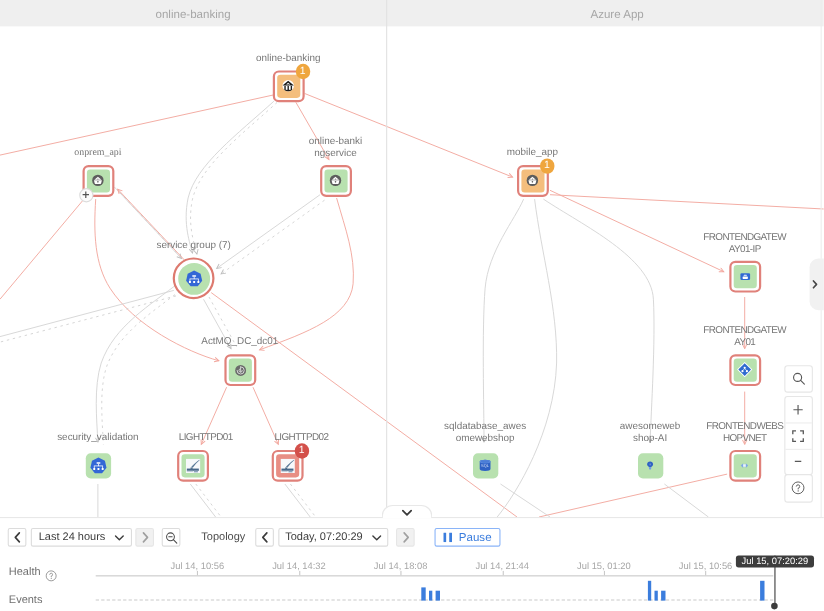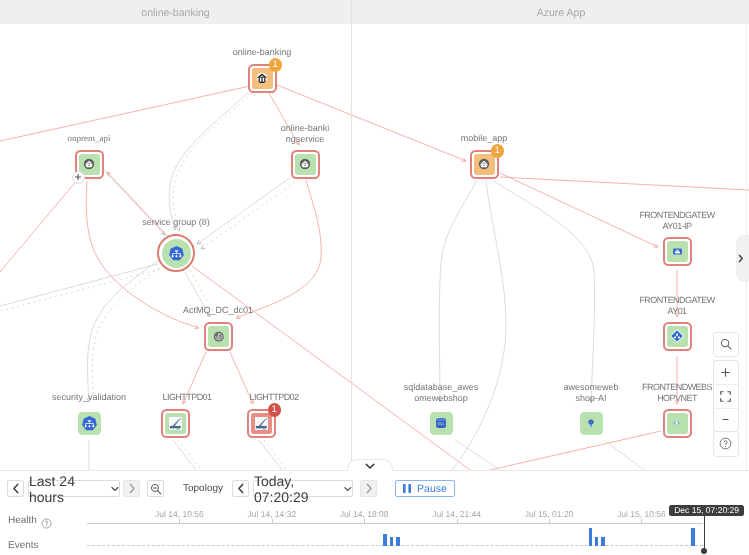--- a/index.html
+++ b/index.html
@@ -54,21 +54,21 @@
   
   #bottom{position:absolute;left:0;top:470px;width:749px;height:85px;background:#fff;
           border-top:1px solid #e8e8e8;}
   .collapse-tab{position:absolute;left:347px;top:-12px;width:46px;height:12px;background:#fff;
                 border:1px solid #e8e8e8;border-bottom:none;box-sizing:border-box;
                 border-top-left-radius:10px;border-top-right-radius:10px;
                 display:flex;align-items:center;justify-content:center;padding-top:2px;}
   .toolbar{position:absolute;left:0;top:0;height:30px;width:749px;}
   .tb-btn{position:absolute;top:9px;height:17px;border:1px solid #dcdcdc;border-radius:2px;
           background:#fff;display:flex;align-items:center;justify-content:center;
-          box-sizing:border-box;font-size:14px;color:#3c3c3c;}
+          box-sizing:border-box;font-size:10px;color:#3c3c3c;}
   .tb-btn.muted{background:#f1f1f1;border-color:#e6e6e6;}
   .tb-label{position:absolute;top:12px;font-size:10px;color:#4a4a4a;}
   .pause-btn{position:absolute;top:9px;height:17px;border:1px solid #8ab4f8;border-radius:2px;
              background:#fff;color:#3b7ddd;font-size:10.5px;display:flex;align-items:center;
              justify-content:center;gap:6px;box-sizing:border-box;}
 
   .tl-row{position:absolute;font-size:10px;color:#6f6f6f;}
   .tl-tick{position:absolute;font-size:8.5px;color:#a6a6a6;transform:translateX(-50%);white-space:nowrap;}
   .tl-axis{position:absolute;height:1px;background:#c9c9c9;}
   .tl-tickmark{position:absolute;width:1px;background:#c9c9c9;}
@@ -211,21 +211,21 @@
       <path d="M12 5.4 L18.4 11.0 H5.6 Z" fill="#fff"></path>
       <path d="M4.8 11.6 h14.4 l-1.5 6.1 a1.1 1.1 0 0 1 -1.05 0.8 h-9.3 a1.1 1.1 0 0 1 -1.05 -0.8 Z" fill="#fff"></path>
       <circle cx="12" cy="14.6" r="1.45" fill="#5d5d5d"></circle>
       <circle cx="12" cy="9.4" r="0.95" fill="#5d5d5d"></circle>
     </svg>
             </div>
           </div>
           <div class="badge" style="background: rgb(239, 166, 62); left: 20.5px; top: -5.9px;">1</div>
         </div>
         <div class="node" style="left: 157px; top: 234px; width: 38px; height: 38px;">
-          <div class="node-label" style="top: -17px;">service group (8)</div>
+          <div class="node-label" style="top: -17px;">service group (7)</div>
           <div class="ncircle">
             <div class="inner" style="background: rgb(184, 225, 175);">
               <svg width="17" height="17" viewBox="0 0 24 24">
       <polygon points="12.00,1.40 20.29,5.39 22.33,14.36 16.60,21.55 7.40,21.55 1.67,14.36 3.71,5.39" fill="#3367d6"></polygon>
       <rect x="9.4" y="7.3" width="5.2" height="1.9" rx="0.9" fill="#fff"></rect>
       <rect x="11.5" y="9.4" width="1.0" height="3.0" fill="#fff"></rect>
       <rect x="6.1" y="11.6" width="11.8" height="1.0" fill="#fff"></rect>
       <rect x="6.1" y="12.4" width="1.0" height="2.4" fill="#fff"></rect>
       <rect x="16.9" y="12.4" width="1.0" height="2.4" fill="#fff"></rect>
       <rect x="5.3" y="14.6" width="2.6" height="2.6" rx="0.5" fill="#fff"></rect>
@@ -494,17 +494,17 @@
         <div class="ev-line" style="left: 87px; top: 73.6px; width: 616px;"></div>
         <div class="ev-bar" style="left: 383px; top: 62.8px; height: 12px; background: rgb(59, 125, 221);"></div>
         <div class="ev-bar" style="left: 389.5px; top: 65.8px; height: 9px; background: rgb(59, 125, 221);"></div>
         <div class="ev-bar" style="left: 396px; top: 65.8px; height: 9px; background: rgb(59, 125, 221);"></div>
         <div class="ev-bar" style="left: 588.5px; top: 56.8px; height: 18px; background: rgb(59, 125, 221);"></div>
         <div class="ev-bar" style="left: 594.8px; top: 65.8px; height: 9px; background: rgb(59, 125, 221);"></div>
         <div class="ev-bar" style="left: 601.4px; top: 65.8px; height: 9px; background: rgb(59, 125, 221);"></div>
         <div class="ev-bar" style="left: 691px; top: 56.8px; height: 18px; background: rgb(59, 125, 221);"></div>
         <div class="cursor-line" style="left: 703.6px; top: 34px; height: 45px;"></div>
         <div class="cursor-dot" style="left: 701.1px; top: 76.6px;"></div>
-        <div class="cursor-chip" style="left: 669.2px; top: 33.6px;">Dec 15, 07:20:29</div>
+        <div class="cursor-chip" style="left: 669.2px; top: 33.6px;">Jul 15, 07:20:29</div>
       </div>
   </div>
 
 </div>
 
 </body></html>

